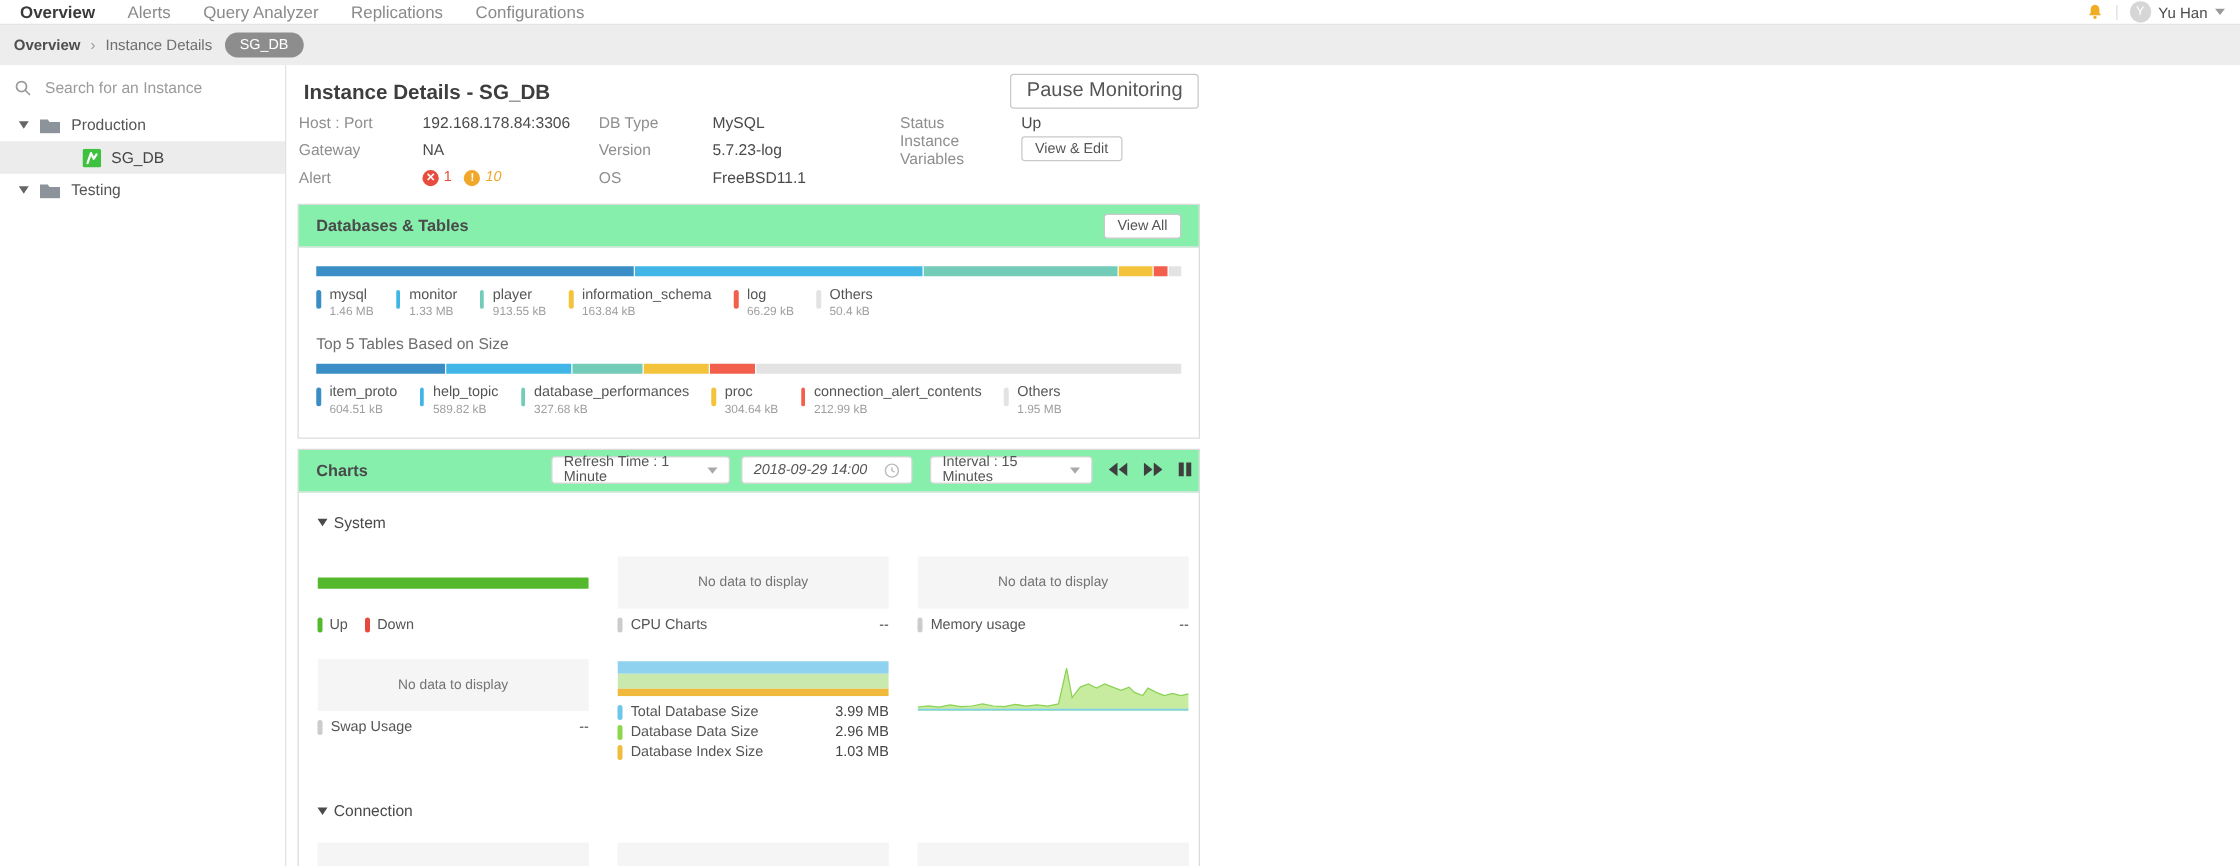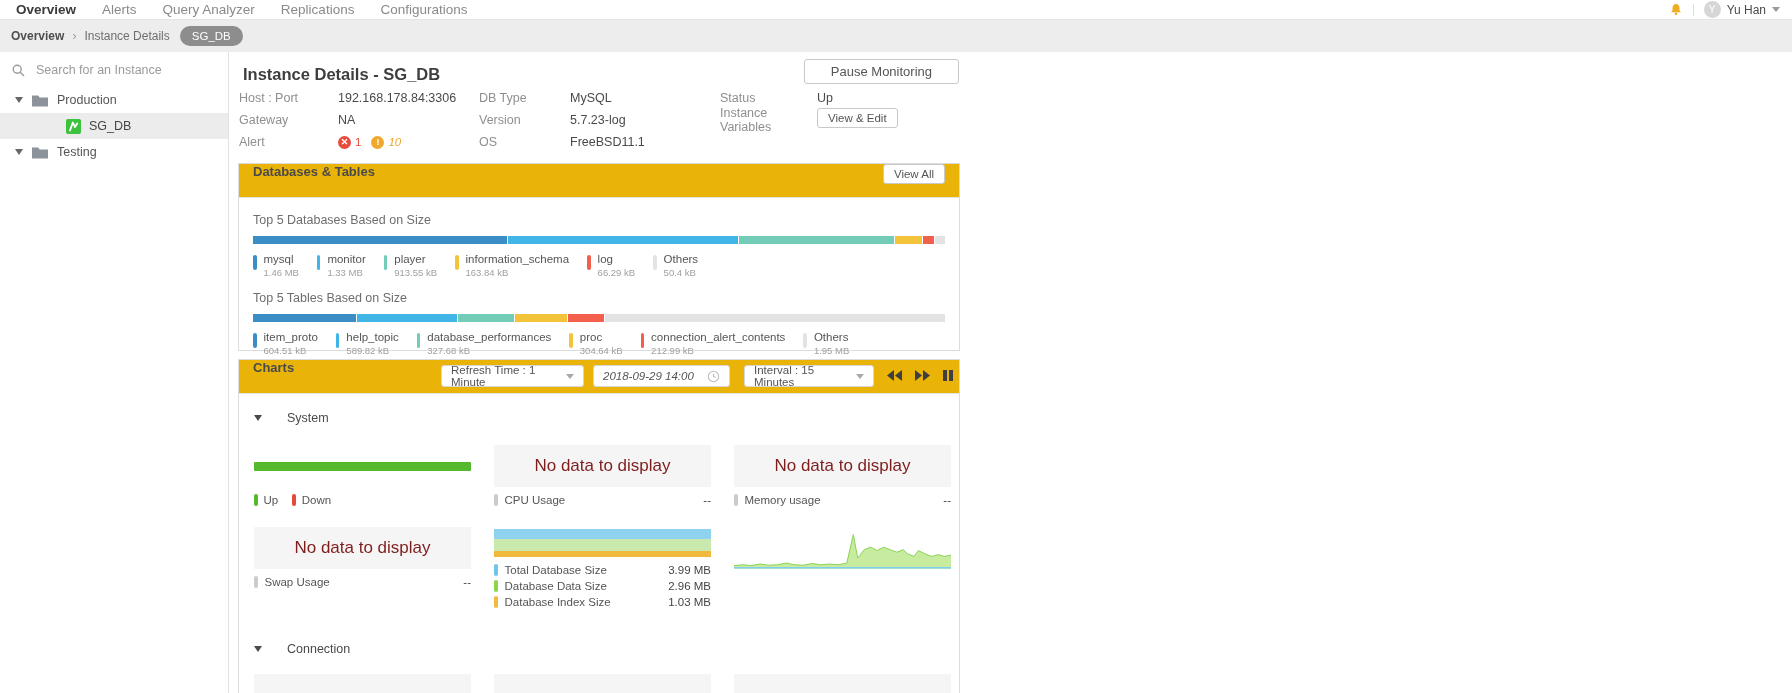--- a/index.html
+++ b/index.html
@@ -27,36 +27,36 @@
   .search-input{border:none;outline:none;font-size:12.5px;color:#555;width:170px;background:transparent;font-family:inherit;}
   .search-input::placeholder{color:#9b9b9b;}
   .tree-group-row{display:flex;align-items:center;gap:9px;height:26px;padding-left:15px;font-size:12.5px;color:#555;cursor:pointer;}
   .tree-item-row{display:flex;align-items:center;gap:8px;height:26px;padding-left:66px;font-size:12.5px;color:#444;cursor:pointer;}
   .tree-item-row.selected{background:#ececec;}
   .tri-down{width:0;height:0;border-left:4.5px solid transparent;border-right:4.5px solid transparent;border-top:6px solid #666;}
   .icon-holder{display:inline-flex;align-items:center;}
   
   .main{position:absolute;left:238px;top:52px;width:722px;height:641px;}
   .page-title{position:absolute;top:9px;left:1px;margin:4px;font-size:16.5px;font-weight:700;color:#3e3e3e;}
-  .btn{background:#fff;border:1px solid #c9c9c9;border-radius:3px;color:#555;font-size:13px;padding:4px 26px;font-family:inherit;cursor:pointer;white-space:nowrap;}
+  .btn{background:#fff;border:1px solid #c9c9c9;border-radius:3px;color:#555;font-size:16px;padding:4px 12px;font-family:inherit;cursor:pointer;white-space:nowrap;}
   .btn.small{padding:3px 10px;font-size:11.5px;}
   .pause-btn{position:absolute;top:7px;right:1px;}
   .info-grid{position:absolute;top:37px;left:1px;display:grid;grid-template-columns:99px 141px 91px 150px 97px 145px;grid-auto-rows:17px;row-gap:5px;align-items:center;font-size:12.5px;}
   .info-label{color:#8f8f8f;}
   .info-value{color:#4a4a4a;white-space:nowrap;}
   .badge{display:inline-flex;align-items:center;gap:4px;margin-right:10px;}
   .badge-circle{width:13px;height:13px;border-radius:50%;color:#fff;font-size:9px;font-weight:700;display:inline-flex;align-items:center;justify-content:center;}
   .badge.critical .badge-circle{background:#e74c3c;} .badge.critical .badge-count{color:#e74c3c;font-size:11.5px;}
   .badge.warning .badge-circle{background:#f0a82c;} .badge.warning .badge-count{color:#eda72b;font-size:11.5px;font-style:italic;}
   .ve-btn{margin-top:-3px;}
   
   .panel{position:absolute;left:0;width:720px;border:1px solid #dcdcdc;background:#fff;}
   .db-panel{top:111px;height:186px;}
   .charts-panel{top:307px;height:340px;}
-  .panel-header{height:33px;background:#eab308;border-bottom:1px solid #e3e3e3;display:flex;align-items:flex-start;padding:0 14px;position:relative;}
+  .panel-header{height:33px;background:#86efac;border-bottom:1px solid #e3e3e3;display:flex;align-items:center;padding:0 14px;position:relative;}
   .panel-title{font-size:13px;font-weight:700;color:#4a4a4a;}
   .view-all-btn{margin-left:auto;}
   .panel-body{padding:15px 14px 0 14px;}
   .sub-label{font-size:12.5px;color:#6e6e6e;margin-bottom:9px;}
   .stacked-bar{height:8px;display:flex;margin-bottom:9px;}
   .bar-seg{height:100%;}
   .bar-seg:not(:last-child){margin-right:1px;}
   .legend-row{display:flex;gap:18px;margin-bottom:13px;}
   .legend-item{display:flex;gap:7px;}
   .legend-marker{width:3.5px;height:15px;border-radius:2px;margin-top:2px;flex:none;}
@@ -67,27 +67,27 @@
   #refresh-pill{left:202px;width:143px;}
   #date-pill{left:354px;width:137px;font-style:italic;}
   #interval-pill{left:505px;width:130px;}
   .chev-sm{width:0;height:0;border-left:4px solid transparent;border-right:4px solid transparent;border-top:5px solid #a9a9a9;margin-left:auto;}
   .media{position:absolute;top:10px;left:648px;display:flex;gap:13px;align-items:center;}
   .media .mbtn{cursor:pointer;display:inline-flex;}
   .pause-bars{display:inline-flex;gap:2.5px;}
   .pause-bars i{width:3.5px;height:11px;background:#3f3f3f;display:block;}
   
   .charts-body{position:relative;height:305px;}
-  .section-toggle{position:absolute;left:15px;display:flex;align-items:center;gap:25px;font-size:12.5px;color:#4a4a4a;cursor:pointer;}
+  .section-toggle{position:absolute;left:15px;display:flex;align-items:center;gap:5px;font-size:12.5px;color:#4a4a4a;cursor:pointer;}
   #section-system{top:17px;}
   #section-connection{top:248px;}
   .tri-toggle{width:0;height:0;border-left:4.5px solid transparent;border-right:4.5px solid transparent;border-top:6px solid #4a4a4a;}
   .card{position:absolute;width:217px;}
   .chart-box{height:42px;position:relative;overflow:hidden;}
-  .no-data{background:#f5f5f5;color:#7f1d1d;font-size:17px;display:flex;align-items:center;justify-content:center;height:100%;}
+  .no-data{background:#f5f5f5;color:#737373;font-size:11px;display:flex;align-items:center;justify-content:center;height:100%;}
   .avail-bar{position:absolute;top:17px;left:0;right:0;height:9px;border-radius:1px;}
   .band{width:100%;}
   .card-legend{margin-top:5px;}
   .cl-row{display:flex;align-items:center;gap:7px;height:16px;font-size:11.5px;color:#555;}
   .cl-marker{width:3.5px;height:12px;border-radius:2px;flex:none;}
   .cl-value{margin-left:auto;color:#444;}
   .cl-inline{display:flex;gap:14px;align-items:center;height:16px;}
   .cl-inline .pair{display:flex;gap:6px;align-items:center;font-size:11.5px;color:#555;}
   .empty-box{background:#f5f5f5;height:40px;}
 </style>
@@ -196,21 +196,20 @@
       <span></span>
       <span></span>
     </div>
 
   <section class="panel db-panel">
     <div class="panel-header">
       <span class="panel-title">Databases &amp; Tables</span>
       <button class="btn small view-all-btn">View All</button>
     </div>
     <div class="panel-body">
-      <div class="sub-label">Top 5 Databases Based on Size</div>
       <div class="stacked-bar" id="db-bar">
           <span class="bar-seg" style="width: 36.9%; background: rgb(58, 142, 197);"></span>
           <span class="bar-seg" style="width: 33.6%; background: rgb(65, 182, 230);"></span>
           <span class="bar-seg" style="width: 22.5%; background: rgb(114, 204, 184);"></span>
           <span class="bar-seg" style="width: 4%; background: rgb(243, 195, 60);"></span>
           <span class="bar-seg" style="width: 1.6%; background: rgb(242, 96, 77);"></span>
           <span class="bar-seg" style="width: 1.4%; background: rgb(227, 227, 227);"></span>
         </div>
       <div class="legend-row" id="db-legend">
           <div class="legend-item">
@@ -374,21 +373,21 @@
               </div>
             </div>
           </div>
           <div class="card" style="left: 255px; top: 51px;">
             <div class="chart-box">
               <div class="no-data">No data to display</div>
             </div>
             <div class="card-legend">
               <div class="cl-row">
                 <span class="cl-marker" style="background: rgb(204, 204, 204);"></span>
-                <span>CPU Usage</span>
+                <span>CPU Charts</span>
                 <span class="cl-value">--</span>
               </div>
             </div>
           </div>
           <div class="card" style="left: 495px; top: 51px;">
             <div class="chart-box">
               <div class="no-data">No data to display</div>
             </div>
             <div class="card-legend">
               <div class="cl-row">

